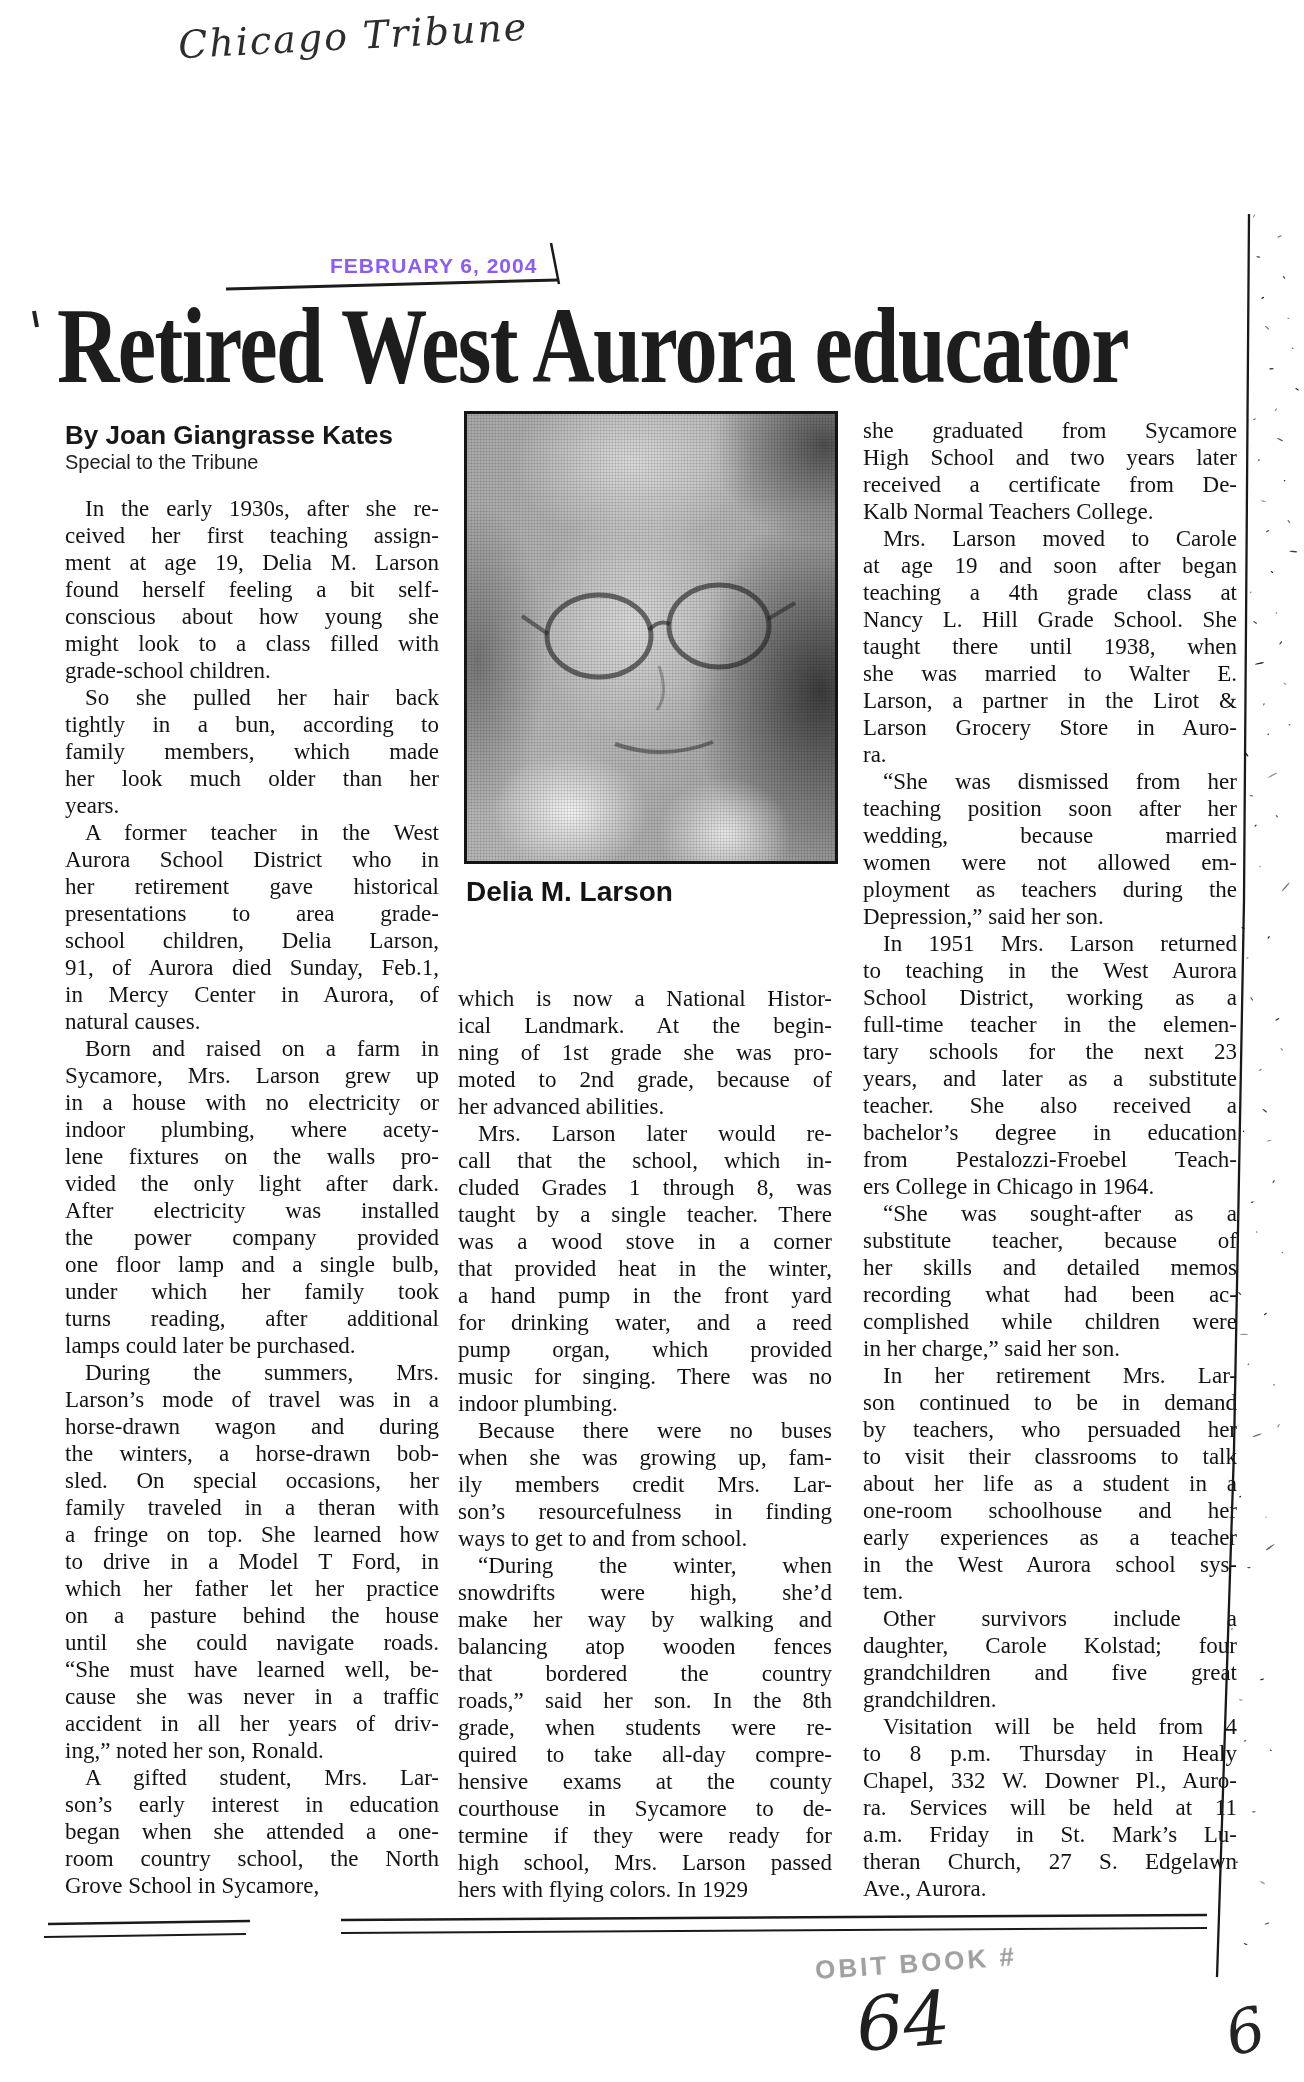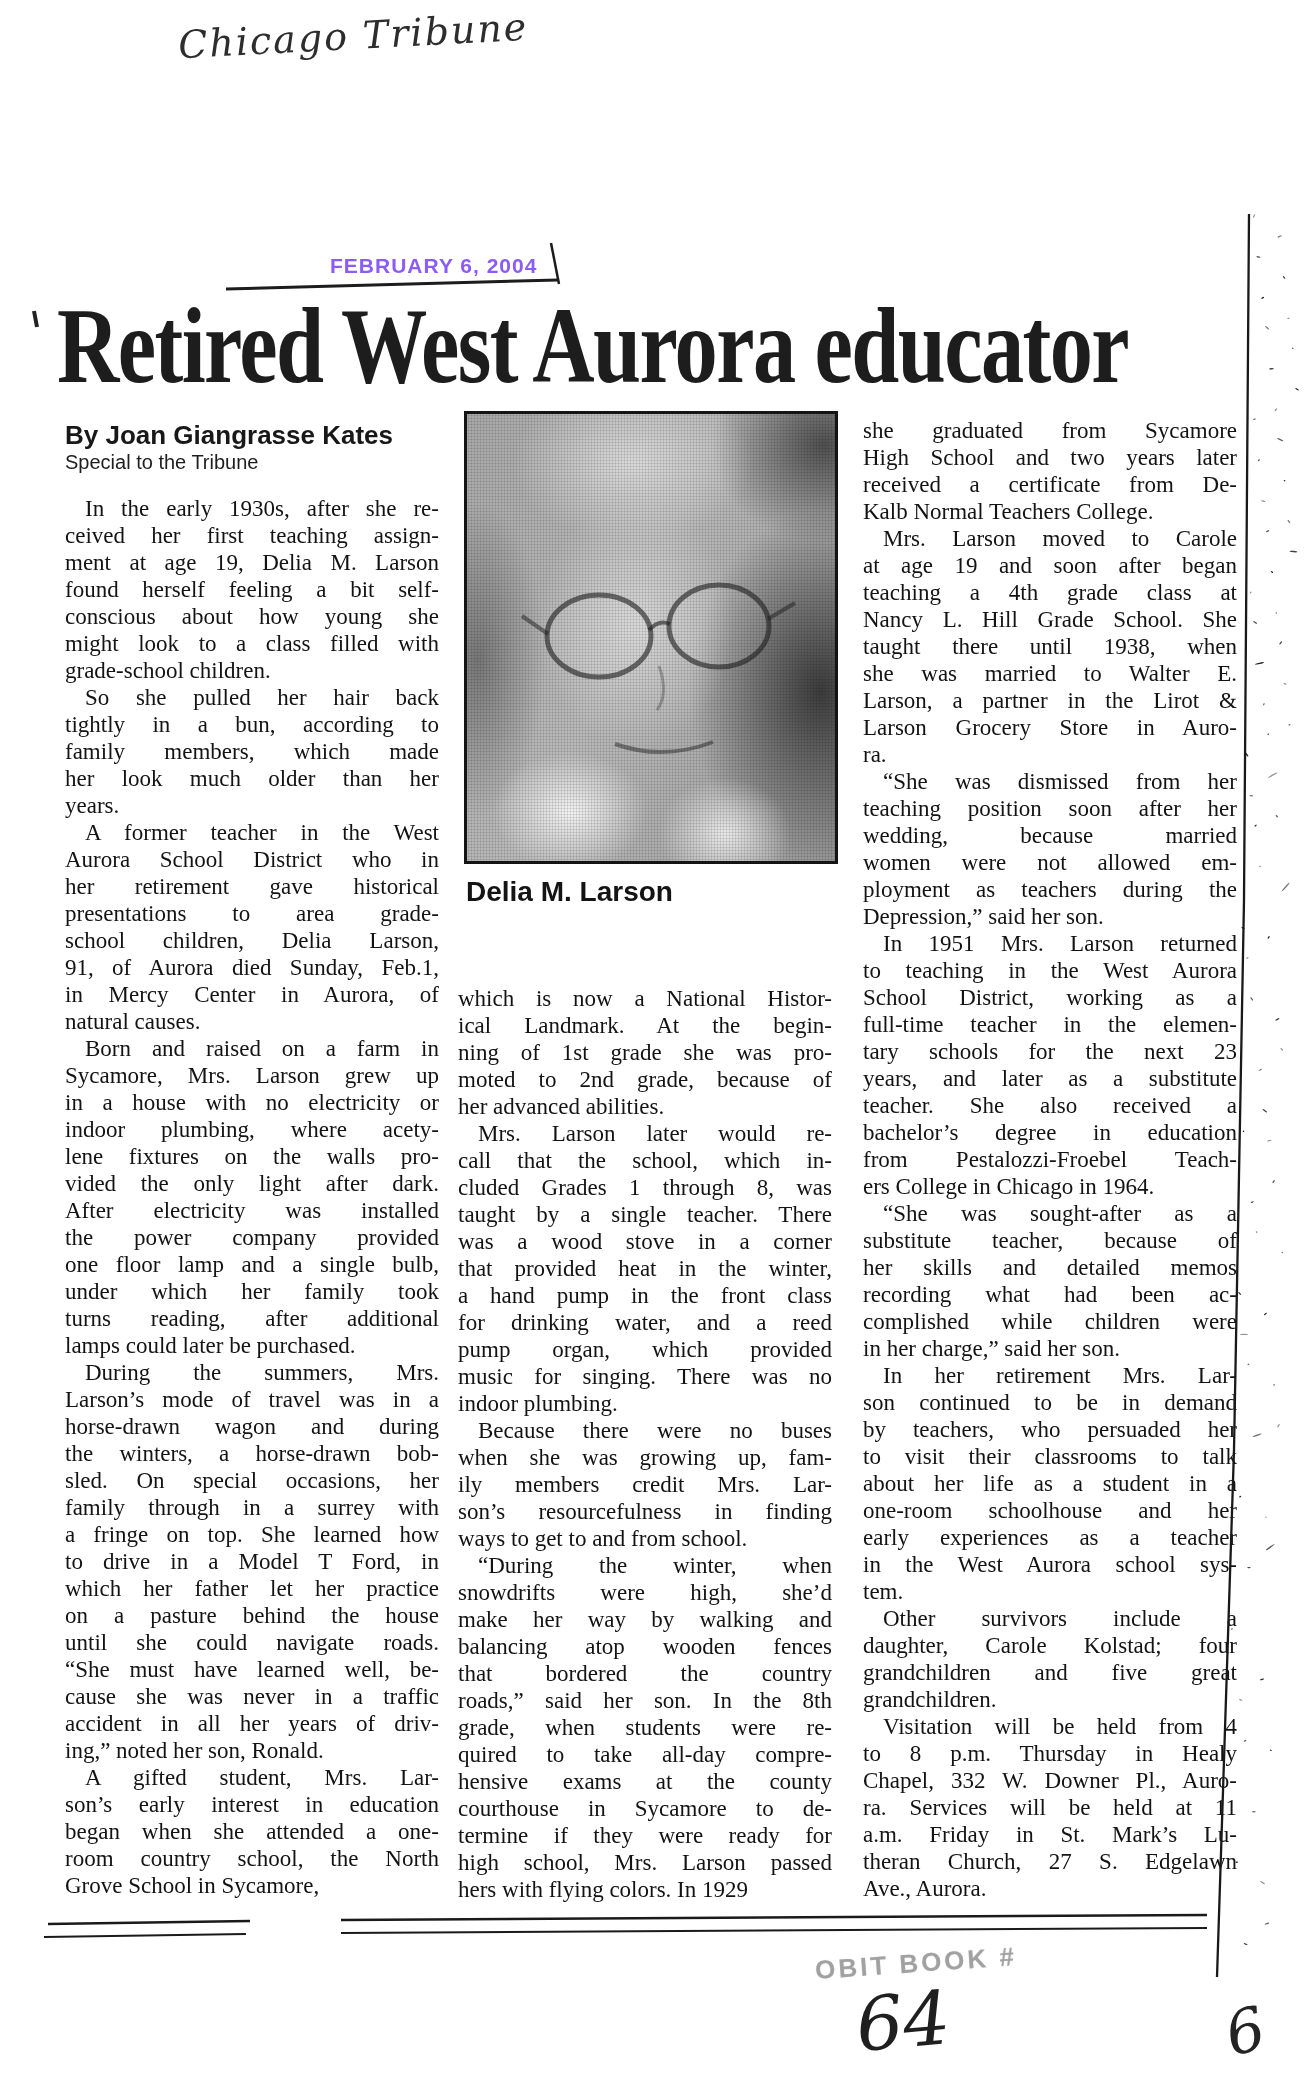--- a/index.html
+++ b/index.html
@@ -183,21 +183,21 @@
     <div class="line">the power company provided</div>
     <div class="line">one floor lamp and a single bulb,</div>
     <div class="line">under which her family took</div>
     <div class="line">turns reading, after additional</div>
     <div class="line last">lamps could later be purchased.</div>
     <div class="line first">During the summers, Mrs.</div>
     <div class="line">Larson’s mode of travel was in a</div>
     <div class="line">horse-drawn wagon and during</div>
     <div class="line">the winters, a horse-drawn bob-</div>
     <div class="line">sled. On special occasions, her</div>
-    <div class="line">family through in a surrey with</div>
+    <div class="line">family traveled in a theran with</div>
     <div class="line">a fringe on top. She learned how</div>
     <div class="line">to drive in a Model T Ford, in</div>
     <div class="line">which her father let her practice</div>
     <div class="line">on a pasture behind the house</div>
     <div class="line">until she could navigate roads.</div>
     <div class="line">“She must have learned well, be-</div>
     <div class="line">cause she was never in a traffic</div>
     <div class="line">accident in all her years of driv-</div>
     <div class="line last">ing,” noted her son, Ronald.</div>
     <div class="line first">A gifted student, Mrs. Lar-</div>
@@ -211,21 +211,21 @@
     <div class="line">ical Landmark. At the begin-</div>
     <div class="line">ning of 1st grade she was pro-</div>
     <div class="line">moted to 2nd grade, because of</div>
     <div class="line last">her advanced abilities.</div>
     <div class="line first">Mrs. Larson later would re-</div>
     <div class="line">call that the school, which in-</div>
     <div class="line">cluded Grades 1 through 8, was</div>
     <div class="line">taught by a single teacher. There</div>
     <div class="line">was a wood stove in a corner</div>
     <div class="line">that provided heat in the winter,</div>
-    <div class="line">a hand pump in the front class</div>
+    <div class="line">a hand pump in the front yard</div>
     <div class="line">for drinking water, and a reed</div>
     <div class="line">pump organ, which provided</div>
     <div class="line">music for singing. There was no</div>
     <div class="line last">indoor plumbing.</div>
     <div class="line first">Because there were no buses</div>
     <div class="line">when she was growing up, fam-</div>
     <div class="line">ily members credit Mrs. Lar-</div>
     <div class="line">son’s resourcefulness in finding</div>
     <div class="line last">ways to get to and from school.</div>
     <div class="line first">“During the winter, when</div>

